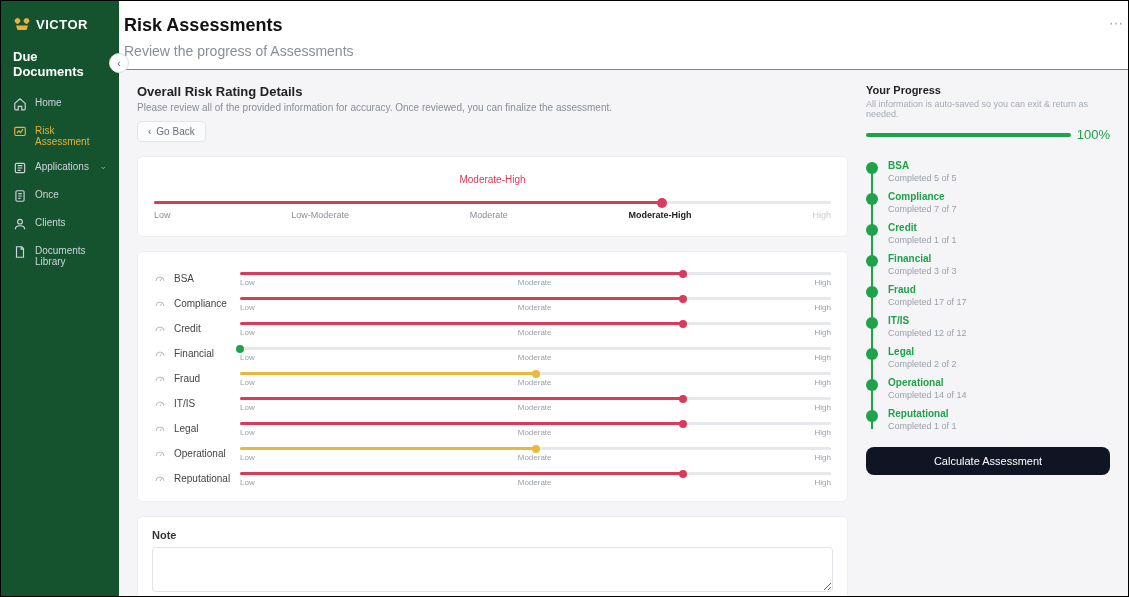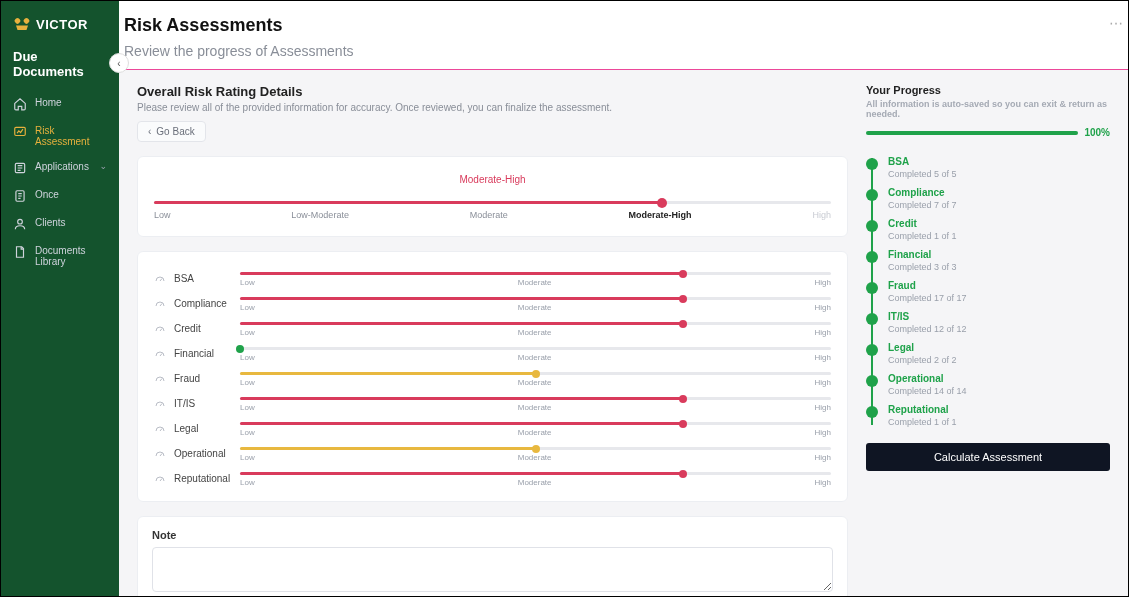--- a/index.html
+++ b/index.html
@@ -58,32 +58,32 @@
   .cat-ticks { display: flex; justify-content: space-between; font-size: 8px; color: #9aa0ab; margin-top: 3px; }
 
   
   .note-card { padding: 12px 14px; display:flex; flex-direction:column; }
   .note-title { font-size: 11px; font-weight: 600; color: #333; margin-bottom: 6px; }
   .note-area { width: 100%; height: 45px; border: 1px solid #e0e2e8; border-radius: 4px; resize: vertical; font-size: 11px; padding: 6px; }
 
   
   .right-col { width: 244px; flex-shrink: 0; }
   .prog-title { font-size: 11px; font-weight: 700; color: #222; }
-  .prog-sub { font-size: 9px; color: #a5aab4; margin-top: 3px; font-weight: bold; }
+  .prog-sub { font-size: 9px; color: #a5aab4; margin-top: 3px; }
   .prog-bar-wrap { display: flex; align-items: center; gap: 6px; margin-top: 8px; }
   .prog-bar { flex: 1; height: 4px; background: #e7e8ec; border-radius: 2px; position: relative; }
   .prog-bar-fill { height: 100%; background: #1fa24a; border-radius: 2px; }
-  .prog-pct { font-size: 10px; color: #1fa24a; font-weight: 700; text-align: right; }
+  .prog-pct { font-size: 13px; color: #1fa24a; font-weight: 400; text-align: right; }
   .prog-list { margin-top: 14px; position: relative; }
   .prog-list::before { content:""; position:absolute; left:5px; top:6px; bottom:6px; width:2px; background:#1fa24a; }
   .prog-item { display: flex; gap: 10px; padding: 4px 0; position: relative; }
   .prog-dot { width: 12px; height: 12px; border-radius: 50%; background: #1fa24a; margin-top: 2px; z-index:1; }
   .prog-item-text .name { font-size: 10px; font-weight: 600; color: #1fa24a; }
   .prog-item-text .sub { font-size: 9px; color: #9aa0ab; margin-top: 2px; }
-  .calc-btn { margin-top: 12px; width: 100%; background: #0f1523; color: #fff; border: none; border-radius: 3px; padding: 8px 0; font-size: 11px; cursor: pointer; }
+  .calc-btn { margin-top: 12px; width: 100%; background: #0f1523; color: #fff; border: none; border-radius: 8px; padding: 8px 0; font-size: 11px; cursor: pointer; }
 
   svg { display:block; }
 </style>
 </head>
 <body>
 
 <div class="app">
 
   <aside class="sidebar">
     <div class="logo">

